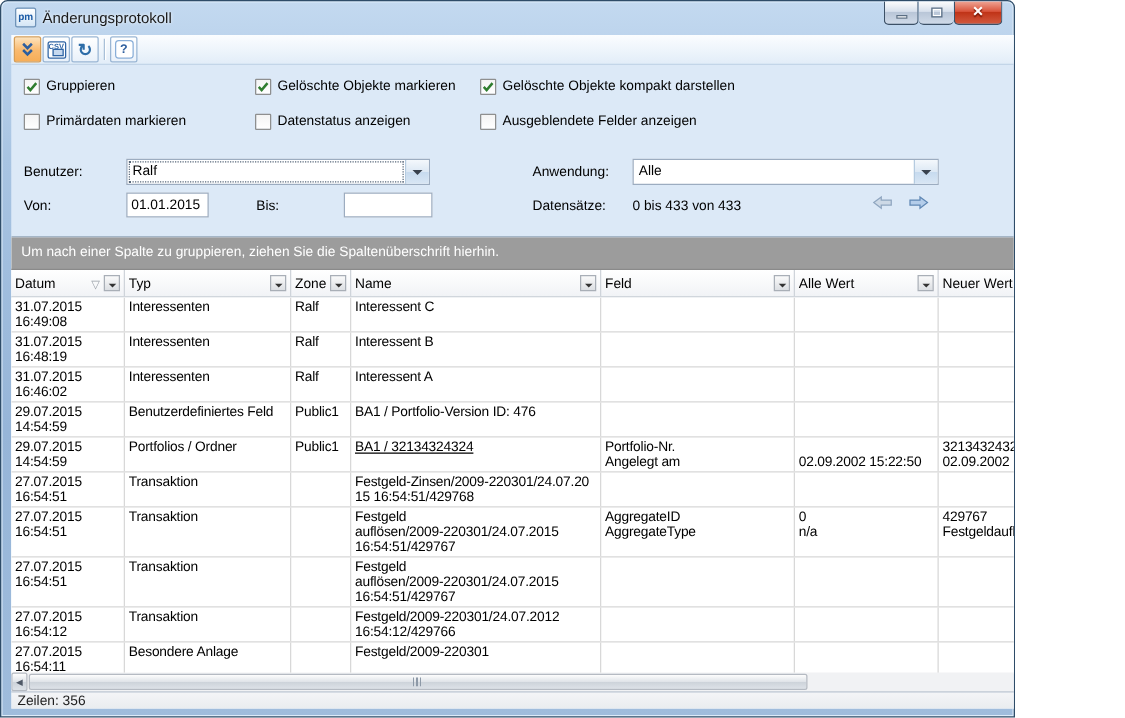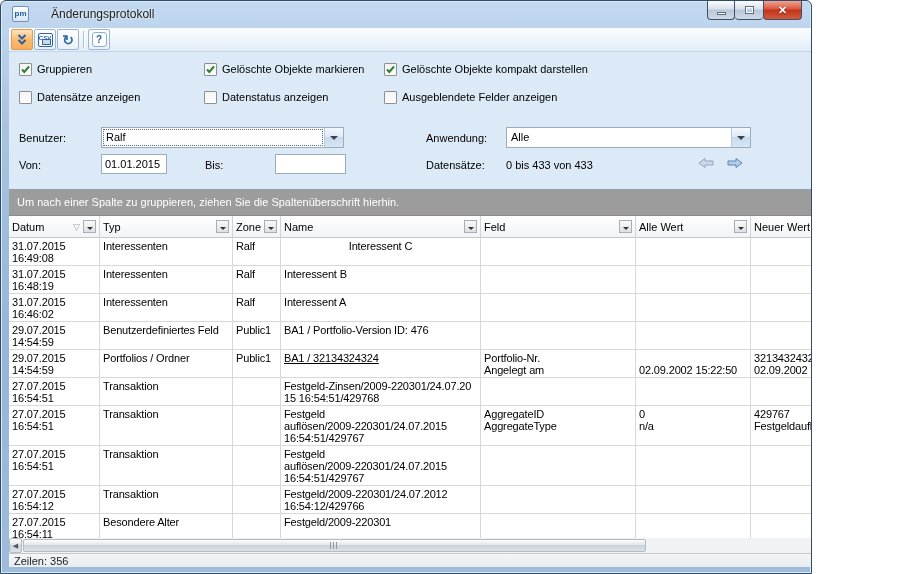--- a/index.html
+++ b/index.html
@@ -6,21 +6,21 @@
   html,body { width:900px; height:574px; font-family:"Liberation Sans", sans-serif; }
   .window { position:absolute; left:0; top:0; width:812px; height:574px;
     background:linear-gradient(180deg,#c3d9f0 0%,#a8c4e2 22%,#96b5d8 60%,#9fbcdc 100%);
     border:1px solid #2e4c68; border-radius:6px 6px 0 0; overflow:hidden;
     box-shadow:inset 0 0 0 1px #dcebf9; }
   
   .titlebar { position:absolute; left:0; top:0; width:100%; height:27px; }
   .app-icon { position:absolute; left:11px; top:5px; width:17px; height:16px;
     background:linear-gradient(#ffffff,#d4e6f6); border:1px solid #6f93b8; border-radius:2px;
     font-size:8px; font-weight:bold; color:#1d5ca6; text-align:center; line-height:14px; }
-  .win-title { position:absolute; left:50px; top:6px; font-size:12px; color:#1a1a1a;
+  .win-title { position:absolute; left:33px; top:6px; font-size:12px; color:#1a1a1a;
     text-shadow:0 0 3px #ffffff; }
   .win-controls { position:absolute; top:0; right:9px; display:flex; }
   .wbtn { height:19px; border:1px solid #3c5066; border-top:none; display:flex;
     align-items:center; justify-content:center; border-radius:0 0 4px 4px; margin-left:0; }
   .wbtn.min, .wbtn.max { width:28px; background:linear-gradient(#fdfdfd,#d7e0ec 45%,#b9c6d8 50%,#cfdae8); }
   .wbtn.max { border-left:none; border-right:none; }
   .wbtn.close { width:39px; background:linear-gradient(#efa595,#d9543c 45%,#c03418 50%,#d2593e); }
   .glyph-min { width:9px; height:3px; background:#fff; border:1px solid #5a6e84; margin-top:6px; }
   .glyph-max { width:9px; height:8px; border:1px solid #5a6e84; box-shadow:inset 0 0 0 1px #fff; background:transparent; }
   .glyph-close { color:#fff; font-size:11px; font-weight:bold; text-shadow:0 1px 1px #7a1503; line-height:17px; }
@@ -164,21 +164,21 @@
             <svg width="11" height="11" viewBox="0 0 11 11">
               <path d="M2 5.5 L4.3 8 L9 2.5" stroke="#2f7d2f" stroke-width="2" fill="none"></path>
             </svg>
           </span>
           <span class="cb-label">Gelöschte Objekte kompakt darstellen</span>
         </div>
       </div>
     <div>
         <div class="cb-item" style="left: 10px; top: 62px;">
           <span class="cb-box"></span>
-          <span class="cb-label">Datensätze anzeigen</span>
+          <span class="cb-label">Primärdaten markieren</span>
         </div>
         <div class="cb-item" style="left: 195px; top: 62px;">
           <span class="cb-box"></span>
           <span class="cb-label">Datenstatus anzeigen</span>
         </div>
         <div class="cb-item" style="left: 375px; top: 62px;">
           <span class="cb-box"></span>
           <span class="cb-label">Ausgeblendete Felder anzeigen</span>
         </div>
       </div>
@@ -247,21 +247,21 @@
           </div>
           <div class="hcell" style="width: 116px; flex: 0 0 116px;">
             <span class="lbl">Neuer Wert</span>
           </div>
         </div>
       <div class="grows">
           <div class="grow">
             <div class="gcell" style="width: 91px; flex: 0 0 91px;">31.07.2015 16:49:08</div>
             <div class="gcell" style="width: 133px; flex: 0 0 133px;">Interessenten</div>
             <div class="gcell" style="width: 48px; flex: 0 0 48px;">Ralf</div>
-            <div class="gcell" style="width: 200px; flex: 0 0 200px; text-align: center;">Interessent C</div>
+            <div class="gcell" style="width: 200px; flex: 0 0 200px;">Interessent C</div>
             <div class="gcell" style="width: 155px; flex: 0 0 155px;"></div>
             <div class="gcell" style="width: 115px; flex: 0 0 115px;"></div>
             <div class="gcell" style="width: 116px; flex: 0 0 116px;"></div>
           </div>
           <div class="grow">
             <div class="gcell" style="width: 91px; flex: 0 0 91px;">31.07.2015 16:48:19</div>
             <div class="gcell" style="width: 133px; flex: 0 0 133px;">Interessenten</div>
             <div class="gcell" style="width: 48px; flex: 0 0 48px;">Ralf</div>
             <div class="gcell" style="width: 200px; flex: 0 0 200px;">Interessent B</div>
             <div class="gcell" style="width: 155px; flex: 0 0 155px;"></div>
@@ -338,21 +338,21 @@
             <div class="gcell" style="width: 133px; flex: 0 0 133px;">Transaktion</div>
             <div class="gcell" style="width: 48px; flex: 0 0 48px;"></div>
             <div class="gcell" style="width: 200px; flex: 0 0 200px;">Festgeld/2009-220301/24.07.2012
 16:54:12/429766</div>
             <div class="gcell" style="width: 155px; flex: 0 0 155px;"></div>
             <div class="gcell" style="width: 115px; flex: 0 0 115px;"></div>
             <div class="gcell" style="width: 116px; flex: 0 0 116px;"></div>
           </div>
           <div class="grow">
             <div class="gcell" style="width: 91px; flex: 0 0 91px;">27.07.2015 16:54:11</div>
-            <div class="gcell" style="width: 133px; flex: 0 0 133px;">Besondere Alter</div>
+            <div class="gcell" style="width: 133px; flex: 0 0 133px;">Besondere Anlage</div>
             <div class="gcell" style="width: 48px; flex: 0 0 48px;"></div>
             <div class="gcell" style="width: 200px; flex: 0 0 200px;">Festgeld/2009-220301</div>
             <div class="gcell" style="width: 155px; flex: 0 0 155px;"></div>
             <div class="gcell" style="width: 115px; flex: 0 0 115px;"></div>
             <div class="gcell" style="width: 116px; flex: 0 0 116px;"></div>
           </div>
         </div>
       <div class="vscroll">
         <div class="sbtn up">
             <span>▲</span>

